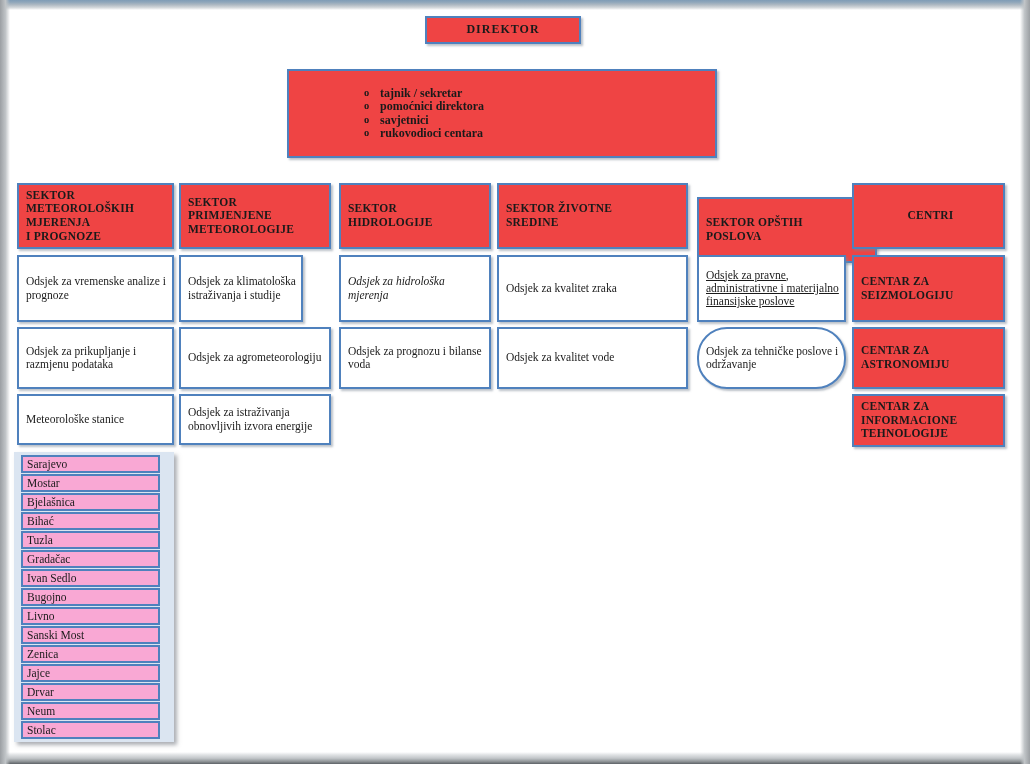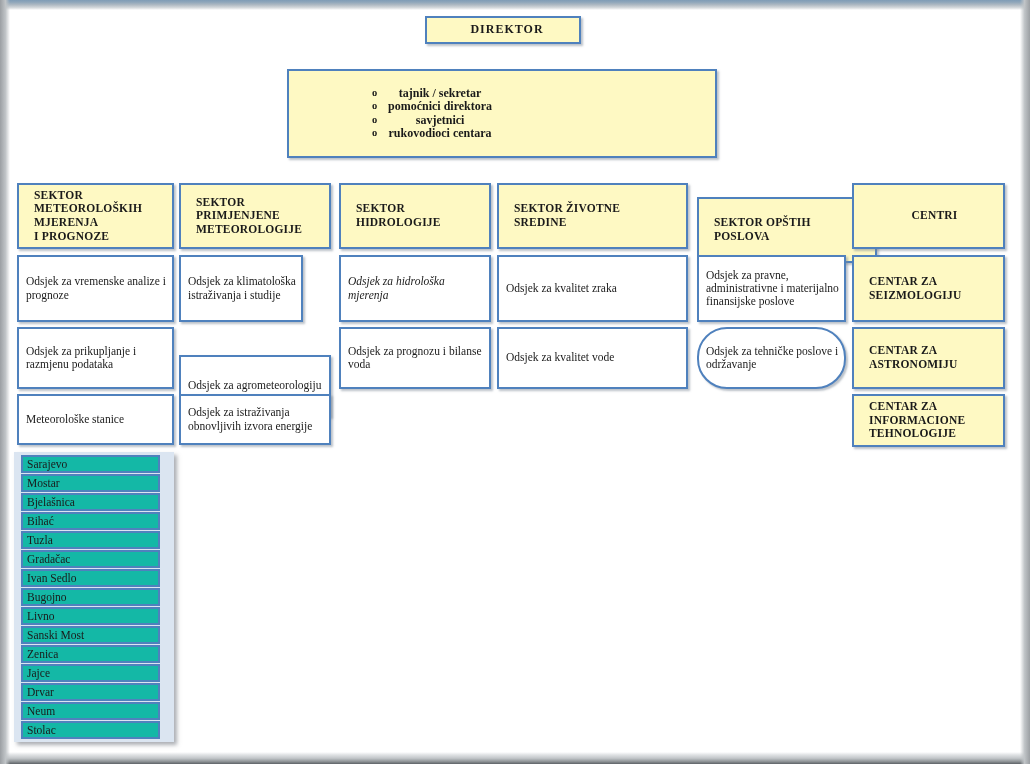--- a/index.html
+++ b/index.html
@@ -18,44 +18,44 @@
     background:linear-gradient(90deg,#9b9fa3 0%,#c0c4c7 55%,rgba(255,255,255,0) 100%);}
   .edge-right{right:0;top:0;bottom:0;width:10px;
     background:linear-gradient(270deg,#9b9fa3 0%,#c0c4c7 55%,rgba(255,255,255,0) 100%);}
 
   .box{
     position:absolute;box-sizing:border-box;
     border:2px solid #4f81bd;background:#ffffff;
     display:flex;align-items:center;
     box-shadow:2px 2px 2px rgba(122,134,148,0.5);
   }
-  .fill{background:#fef9c3;padding-left:8px;}
+  .fill{background:#ef4444;}
   .bold{font-weight:bold;}
   .prewrap{white-space:pre-line;}
   .center{justify-content:center;text-align:center;}
   .txt{padding:2px 3px 2px 7px;font-size:11.5px;line-height:1.16;}
   .hdr-txt{padding:2px 3px 2px 7px;font-size:11.5px;line-height:1.18;letter-spacing:.2px;}
 
   .director{left:425px;top:16px;width:156px;height:28px;}
   .director .txt{width:100%;text-align:center;font-size:12px;letter-spacing:1px;padding:0;}
 
-  .staffbox{left:287px;top:69px;width:430px;height:89px;text-align:center;}
+  .staffbox{left:287px;top:69px;width:430px;height:89px;}
   .staffbox ul{list-style:none;margin:0;padding:0 0 0 91px;
     font-weight:bold;font-size:12px;line-height:13.5px;}
   .staffbox li{position:relative;}
   .staffbox li::before{content:"o";position:absolute;left:-16px;top:-1px;font-size:10.5px;font-weight:bold;}
 
   .stations{
     position:absolute;left:14px;top:452px;width:160px;height:290px;
     background:#dbe5f1;box-shadow:3px 3px 4px rgba(90,95,105,0.5);
     padding-top:3px;box-sizing:border-box;
   }
   .station{
     box-sizing:border-box;width:139px;height:18px;margin:0 0 1px 7px;
-    border:2px solid #4f81bd;background:#14b8a6;
+    border:2px solid #4f81bd;background:#f9a8d4;
     font-size:11.5px;display:flex;align-items:center;padding-left:4px;
   }
 </style>
 </head>
 <body>
 
 <div class="edge edge-top"></div>
 <div class="edge edge-bottom"></div>
 <div class="edge edge-left"></div>
 <div class="edge edge-right"></div>
@@ -86,21 +86,21 @@
     </div>
     <div class="box" style="left: 17px; top: 394px; width: 157px; height: 51px;">
       <div class="txt">Meteorološke stanice</div>
     </div>
     <div class="box fill bold prewrap" style="left: 179px; top: 183px; width: 152px; height: 66px;"><div class="hdr-txt">SEKTOR
 PRIMJENJENE
 METEOROLOGIJE</div></div>
     <div class="box" style="left: 179px; top: 255px; width: 124px; height: 67px;">
       <div class="txt">Odsjek za klimatološka istraživanja i studije</div>
     </div>
-    <div class="box" style="left: 179px; top: 327px; width: 152px; height: 62px; margin-top: 28px;">
+    <div class="box" style="left: 179px; top: 327px; width: 152px; height: 62px;">
       <div class="txt">Odsjek za agrometeorologiju</div>
     </div>
     <div class="box" style="left: 179px; top: 394px; width: 152px; height: 51px;">
       <div class="txt">Odsjek za istraživanja obnovljivih izvora energije</div>
     </div>
     <div class="box fill bold prewrap" style="left: 339px; top: 183px; width: 152px; height: 66px;"><div class="hdr-txt">SEKTOR
 HIDROLOGIJE</div></div>
     <div class="box" style="left: 339px; top: 255px; width: 152px; height: 67px; font-style: italic;">
       <div class="txt">Odsjek za hidrološka mjerenja</div>
     </div>
@@ -110,21 +110,21 @@
     <div class="box fill bold prewrap" style="left: 497px; top: 183px; width: 191px; height: 66px;"><div class="hdr-txt">SEKTOR ŽIVOTNE
 SREDINE</div></div>
     <div class="box" style="left: 497px; top: 255px; width: 191px; height: 67px;">
       <div class="txt">Odsjek za kvalitet zraka</div>
     </div>
     <div class="box" style="left: 497px; top: 327px; width: 191px; height: 62px;">
       <div class="txt">Odsjek za kvalitet vode</div>
     </div>
     <div class="box fill bold prewrap" style="left: 697px; top: 197px; width: 180px; height: 66px;"><div class="hdr-txt">SEKTOR OPŠTIH
 POSLOVA</div></div>
-    <div class="box" style="left: 697px; top: 255px; width: 149px; height: 67px;">
+    <div class="box" style="left: 697px; top: 255px; width: 149px; height: 67px; text-decoration: underline;">
       <div class="txt">Odsjek za pravne, administrativne i materijalno finansijske poslove</div>
     </div>
     <div class="box" style="left: 697px; top: 327px; width: 149px; height: 62px; border-radius: 30px;">
       <div class="txt">Odsjek za tehničke poslove i održavanje</div>
     </div>
     <div class="box fill bold prewrap center" style="left: 852px; top: 183px; width: 153px; height: 66px;"><div class="hdr-txt">CENTRI</div></div>
     <div class="box fill bold prewrap" style="left: 852px; top: 255px; width: 153px; height: 67px;"><div class="hdr-txt">CENTAR ZA
 SEIZMOLOGIJU</div></div>
     <div class="box fill bold prewrap" style="left: 852px; top: 327px; width: 153px; height: 62px;"><div class="hdr-txt">CENTAR ZA
 ASTRONOMIJU</div></div>

